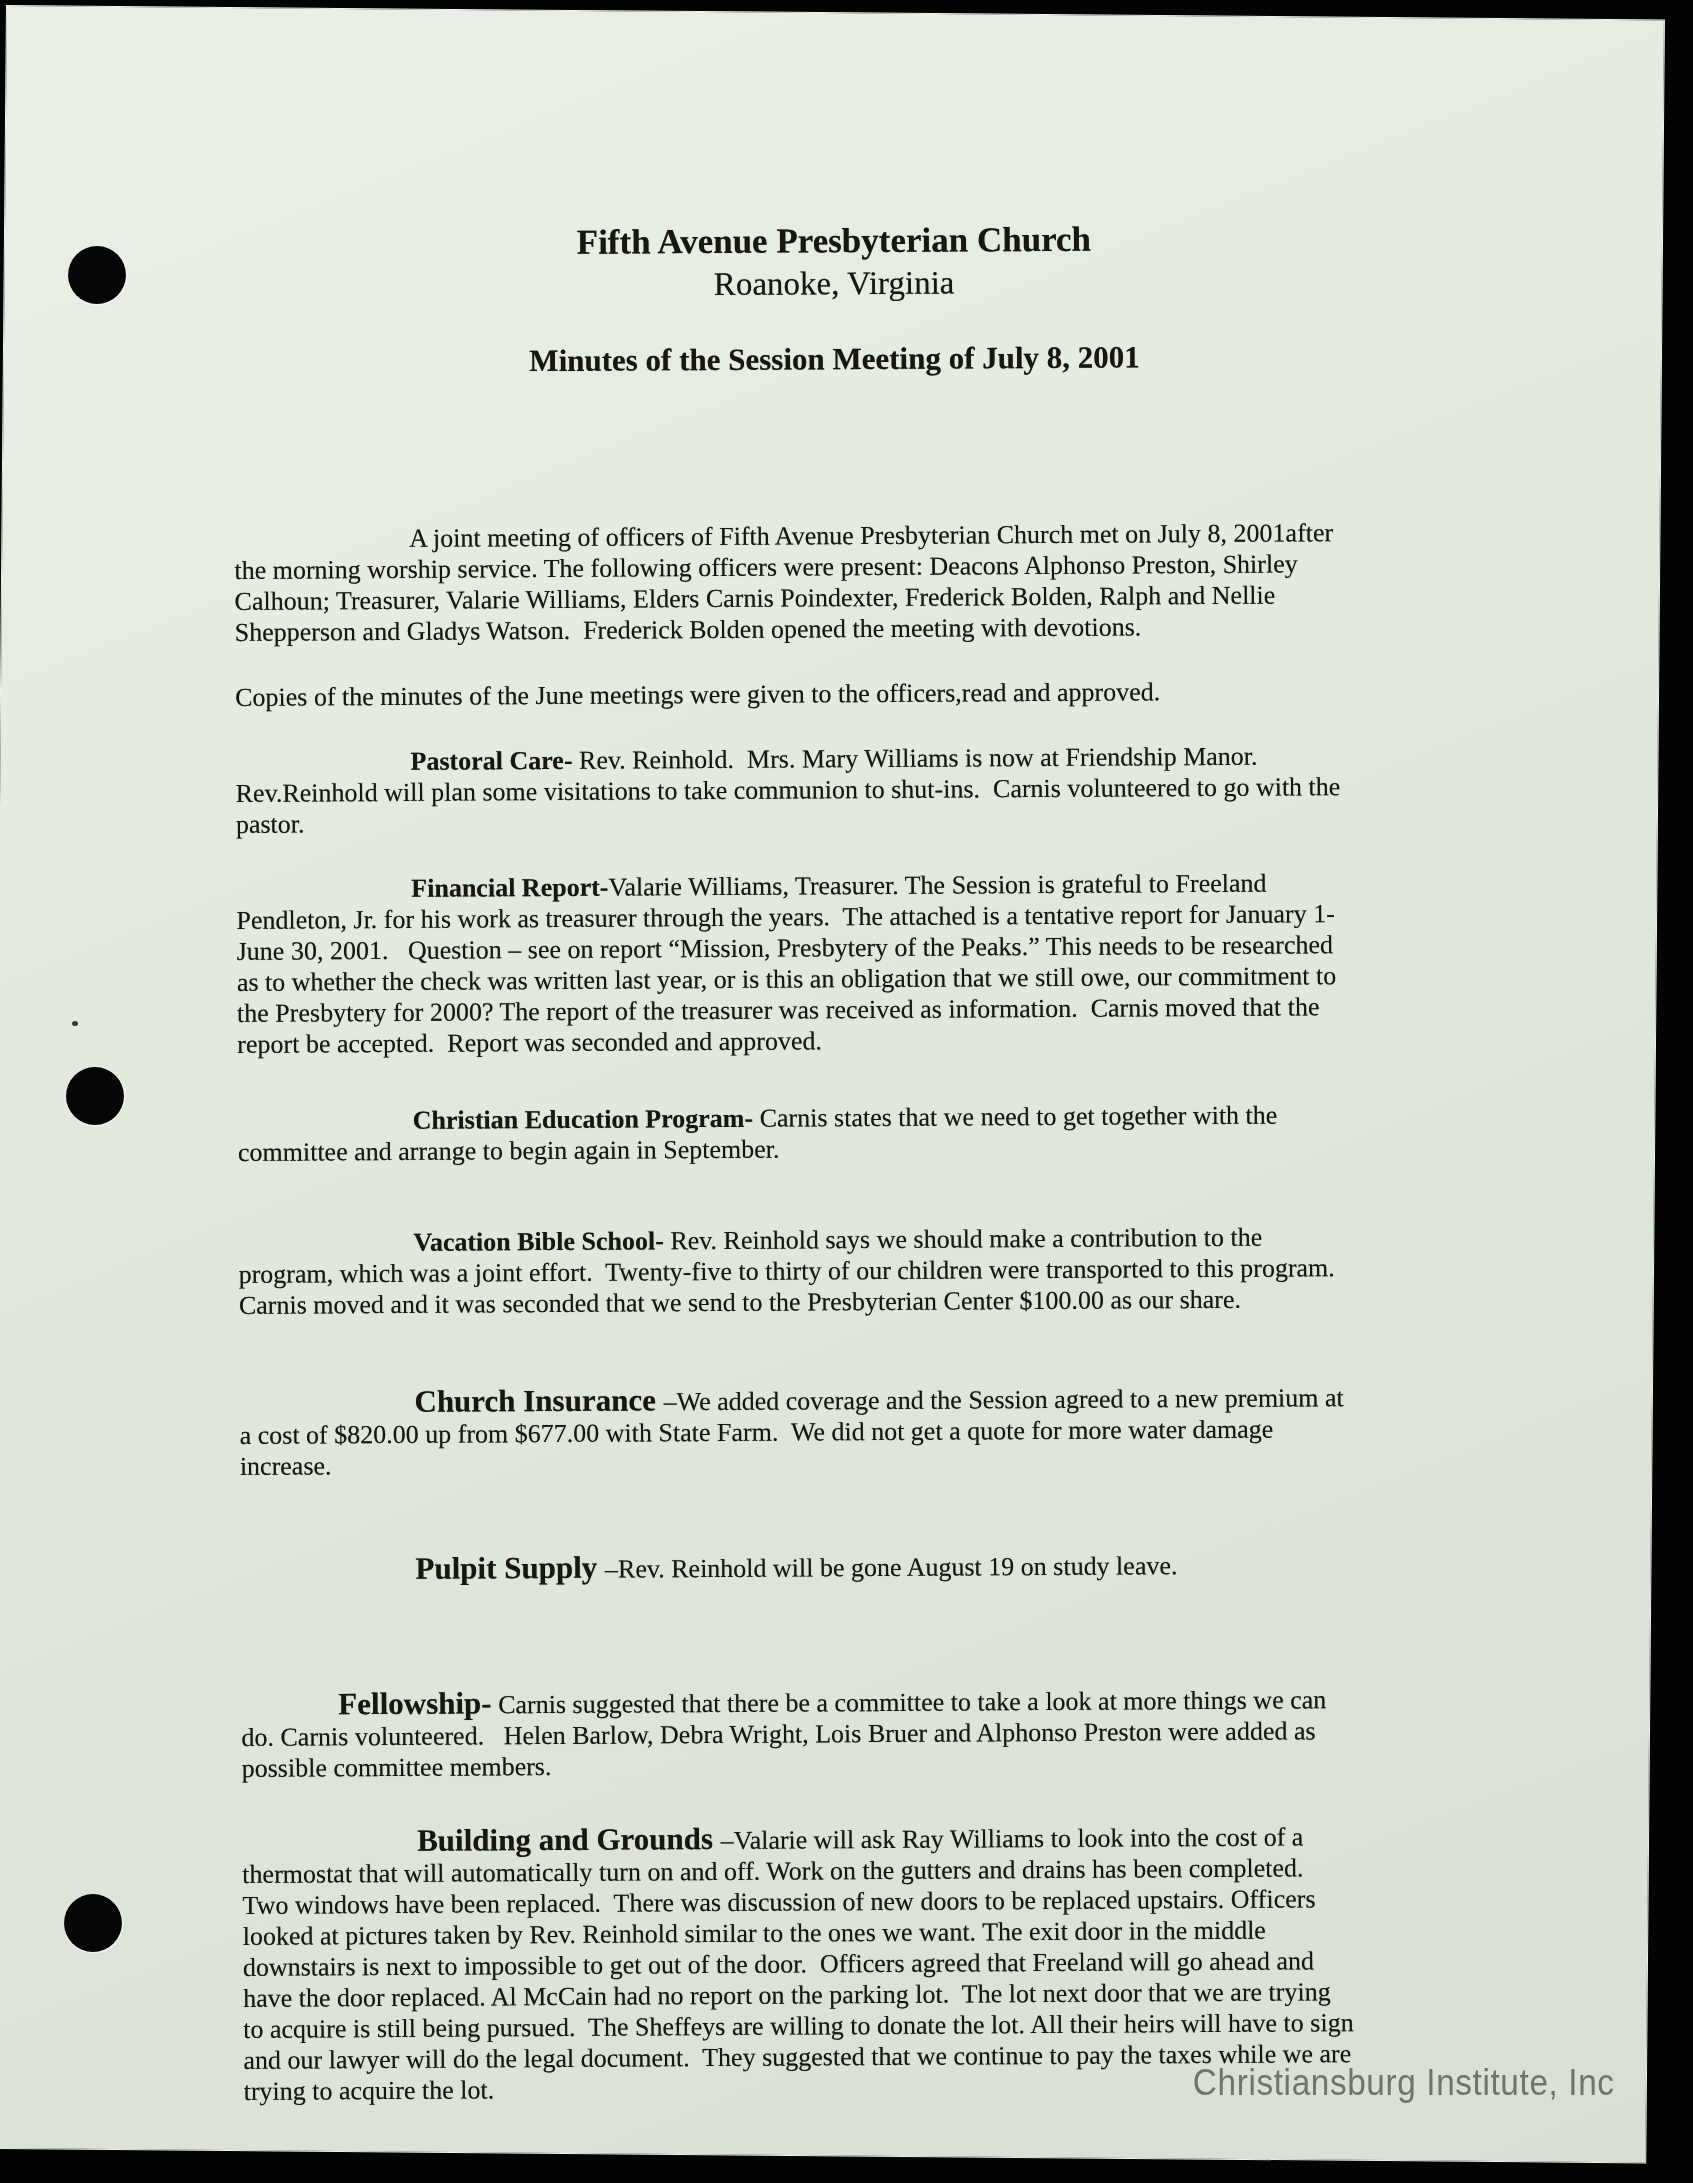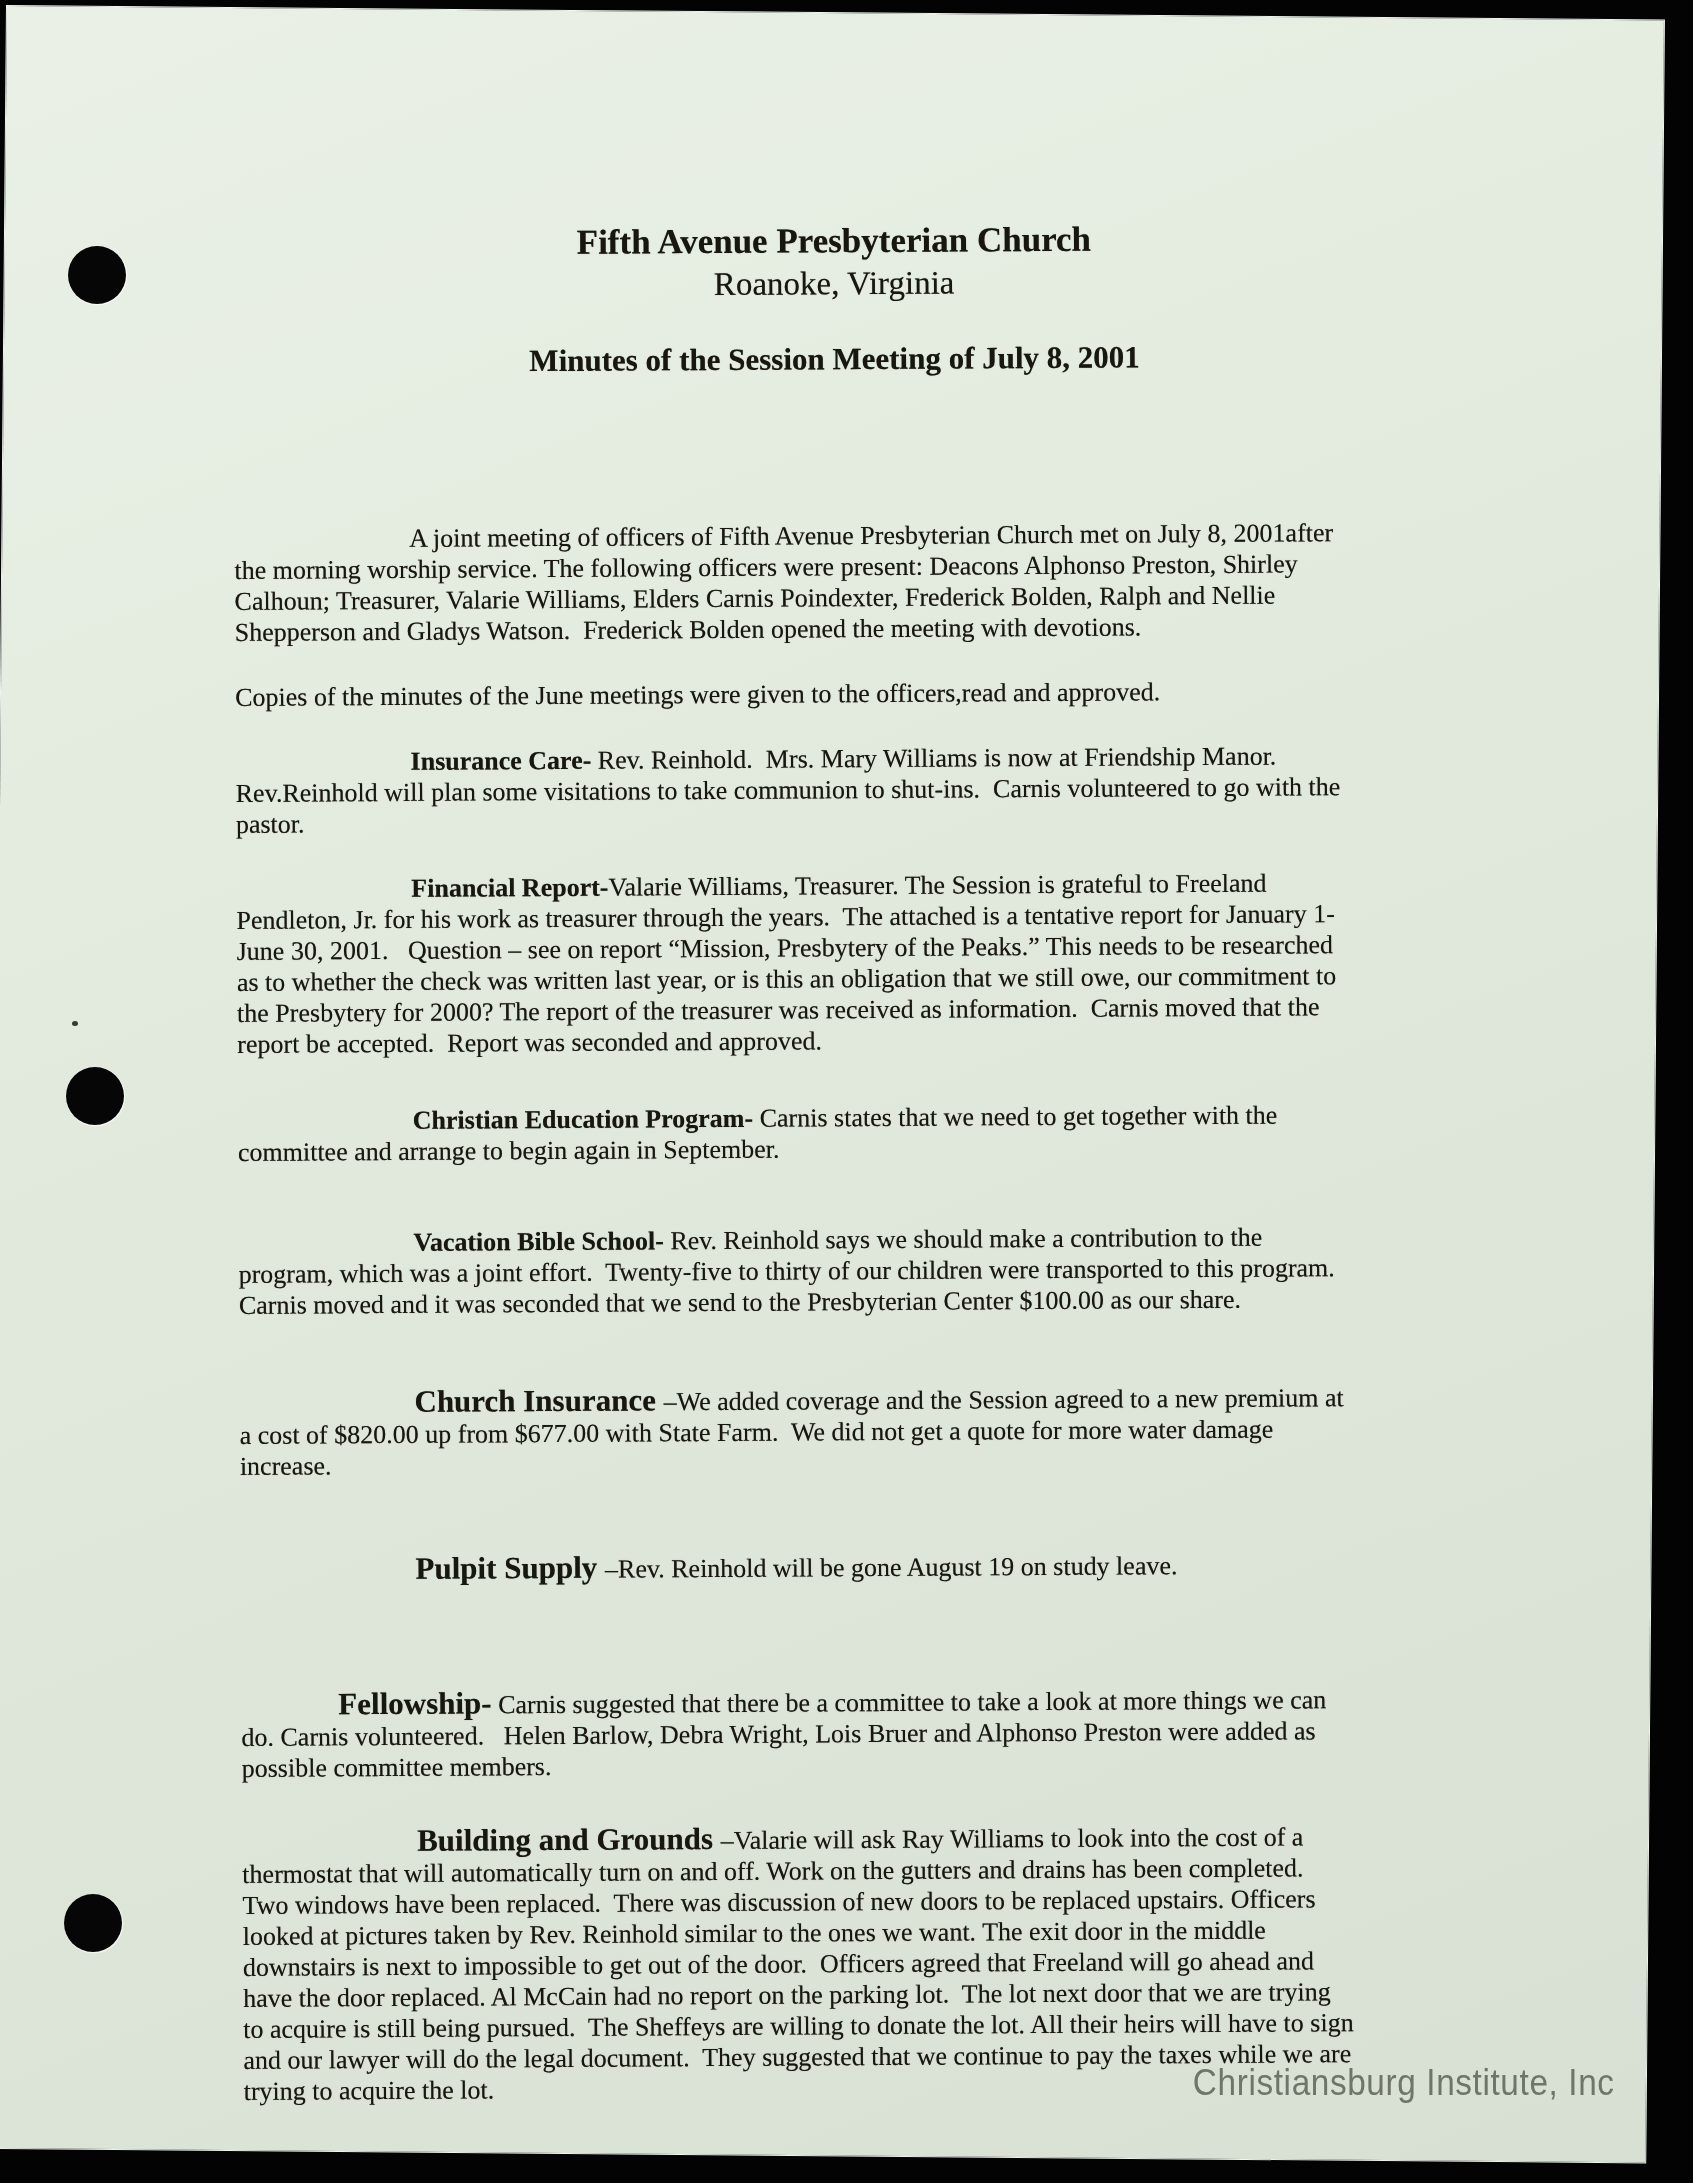--- a/index.html
+++ b/index.html
@@ -85,21 +85,21 @@
 <div class="paper">
   <div class="content">
     <div class="titleblock">
       <div class="title1">Fifth Avenue Presbyterian Church</div>
       <div class="title2">Roanoke, Virginia</div>
       <div class="subtitle">Minutes of the Session Meeting of July 8, 2001</div>
     </div>
     <div id="paras">
         <p class="para g190"><b class="ph"></b><span>A joint meeting of officers of Fifth Avenue Presbyterian Church met on July 8, 2001after the morning worship service. The following officers were present: Deacons Alphonso Preston, Shirley Calhoun; Treasurer, Valarie Williams, Elders Carnis Poindexter, Frederick Bolden, Ralph and Nellie Shepperson and Gladys Watson.  Frederick Bolden opened the meeting with devotions.</span></p>
         <p class="para g46 flush"><b class="ph"></b><span>Copies of the minutes of the June meetings were given to the officers,read and approved.</span></p>
-        <p class="para g46"><b class="ph">Insurance Care-</b><span> Rev. Reinhold.  Mrs. Mary Williams is now at Friendship Manor. Rev.Reinhold will plan some visitations to take communion to shut-ins.  Carnis volunteered to go with the pastor.</span></p>
+        <p class="para g46"><b class="ph">Pastoral Care-</b><span> Rev. Reinhold.  Mrs. Mary Williams is now at Friendship Manor. Rev.Reinhold will plan some visitations to take communion to shut-ins.  Carnis volunteered to go with the pastor.</span></p>
         <p class="para g46"><b class="ph">Financial Report-</b><span>Valarie Williams, Treasurer. The Session is grateful to Freeland Pendleton, Jr. for his work as treasurer through the years.  The attached is a tentative report for January 1- June 30, 2001.   Question – see on report “Mission, Presbytery of the Peaks.” This needs to be researched as to whether the check was written last year, or is this an obligation that we still owe, our commitment to the Presbytery for 2000? The report of the treasurer was received as information.  Carnis moved that the report be accepted.  Report was seconded and approved.</span></p>
         <p class="para g62"><b class="ph">Christian Education Program-</b><span> Carnis states that we need to get together with the committee and arrange to begin again in September.</span></p>
         <p class="para g80"><b class="ph">Vacation Bible School-</b><span> Rev. Reinhold says we should make a contribution to the program, which was a joint effort.  Twenty-five to thirty of our children were transported to this program.  Carnis moved and it was seconded that we send to the Presbyterian Center $100.00 as our share.</span></p>
         <p class="para g88 big"><b class="ph">Church Insurance </b><span>–We added coverage and the Session agreed to a new premium at a cost of $820.00 up from $677.00 with State Farm.  We did not get a quote for more water damage increase.</span></p>
         <p class="para g96 big"><b class="ph">Pulpit Supply </b><span>–Rev. Reinhold will be gone August 19 on study leave.</span></p>
         <p class="para g136 big ind-sm"><b class="ph">Fellowship-</b><span> Carnis suggested that there be a committee to take a look at more things we can do. Carnis volunteered.   Helen Barlow, Debra Wright, Lois Bruer and Alphonso Preston were added as possible committee members.</span></p>
         <p class="para g56 big"><b class="ph">Building and Grounds </b><span>–Valarie will ask Ray Williams to look into the cost of a thermostat that will automatically turn on and off. Work on the gutters and drains has been completed. Two windows have been replaced.  There was discussion of new doors to be replaced upstairs. Officers looked at pictures taken by Rev. Reinhold similar to the ones we want. The exit door in the middle downstairs is next to impossible to get out of the door.  Officers agreed that Freeland will go ahead and have the door replaced. Al McCain had no report on the parking lot.  The lot next door that we are trying to acquire is still being pursued.  The Sheffeys are willing to donate the lot. All their heirs will have to sign and our lawyer will do the legal document.  They suggested that we continue to pay the taxes while we are trying to acquire the lot.</span></p>
       </div>
   </div>
 </div>

